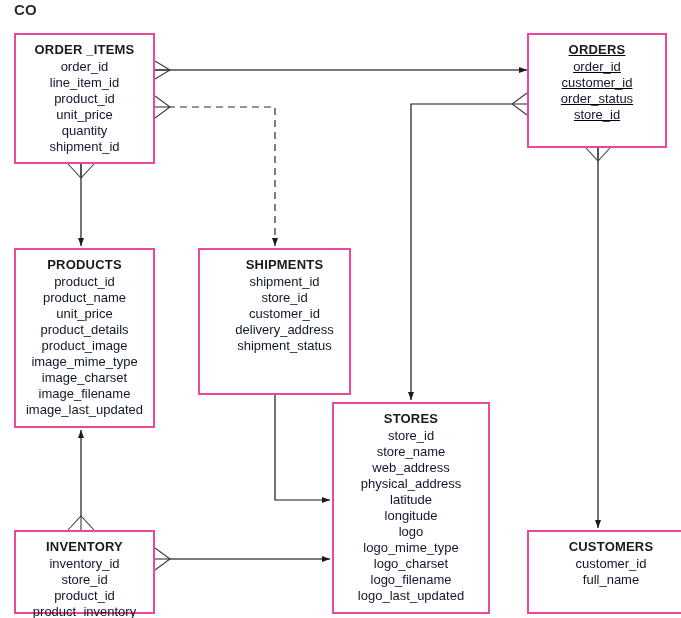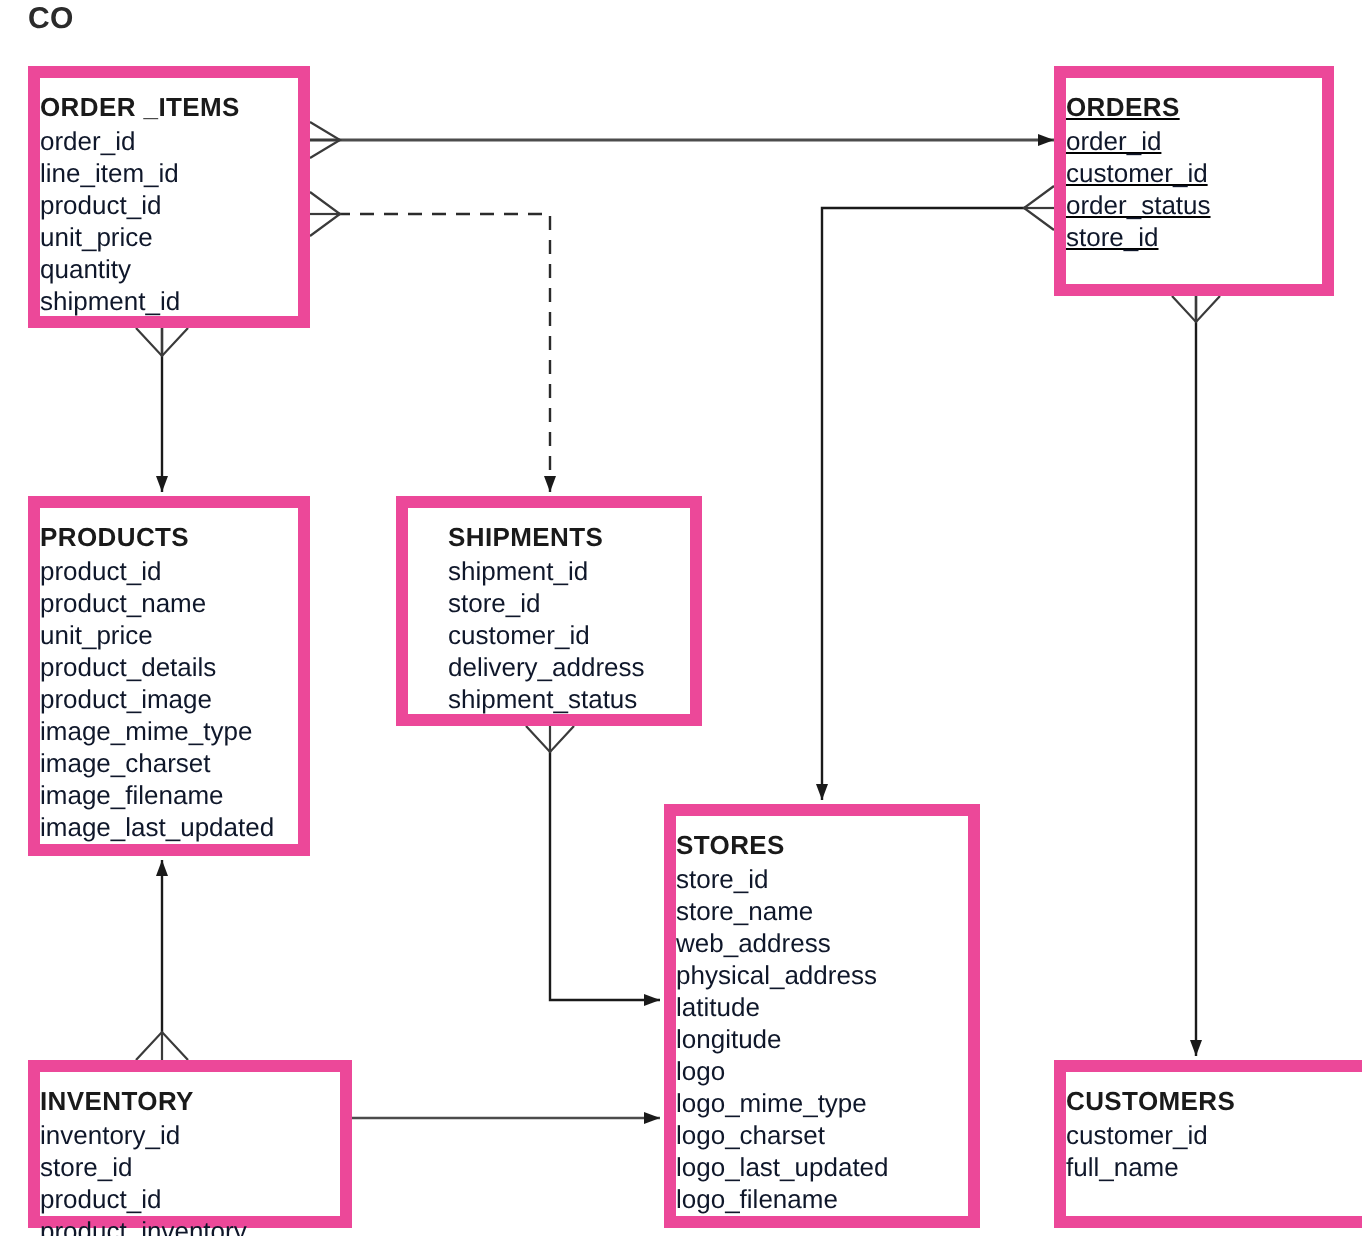--- a/index.html
+++ b/index.html
@@ -32,22 +32,23 @@
     left: 14px;
     top: 1px;
     font-size: 15px;
     font-weight: bold;
     color: #2b2b2b;
     letter-spacing: 0.2px;
   }
   .entity {
     position: absolute;
     box-sizing: border-box;
-    border: 6px solid #ec4899;
+    border: 2px solid #ec4899;
     background: #ffffff;
+    text-align: center;
     padding-top: 6px;
     z-index: 2;
   }
   .entity-name {
     font-size: 13px;
     font-weight: bold;
     color: #1a1a1a;
     line-height: 18px;
     letter-spacing: 0.2px;
     white-space: nowrap;
@@ -157,21 +158,21 @@
       <li>unit_price</li>
       <li>product_details</li>
       <li>product_image</li>
       <li>image_mime_type</li>
       <li>image_charset</li>
       <li>image_filename</li>
       <li>image_last_updated</li>
     </ul>
   </div>
 
-  <div class="entity" style="left:198px; top:248px; width:153px; height:115px;padding-left:20px;">
+  <div class="entity" style="left:198px; top:248px; width:153px; height:147px;padding-left:20px;">
     <div class="entity-name">SHIPMENTS</div>
     <ul class="entity-attrs">
       <li>shipment_id</li>
       <li>store_id</li>
       <li>customer_id</li>
       <li>delivery_address</li>
       <li>shipment_status</li>
     </ul>
   </div>
 
@@ -180,26 +181,26 @@
     <ul class="entity-attrs">
       <li>store_id</li>
       <li>store_name</li>
       <li>web_address</li>
       <li>physical_address</li>
       <li>latitude</li>
       <li>longitude</li>
       <li>logo</li>
       <li>logo_mime_type</li>
       <li>logo_charset</li>
+      <li>logo_filename</li>
       <li>logo_last_updated</li>
-      <li>logo_filename</li>
-    </ul>
-  </div>
-
-  <div class="entity" style="left:14px; top:530px; width:162px; height:84px;">
+    </ul>
+  </div>
+
+  <div class="entity" style="left:14px; top:530px; width:141px; height:84px;">
     <div class="entity-name">INVENTORY</div>
     <ul class="entity-attrs">
       <li>inventory_id</li>
       <li>store_id</li>
       <li>product_id</li>
       <li>product_inventory</li>
     </ul>
   </div>
 
   <div class="entity" style="left:527px; top:530px; width:168px; height:84px;">

